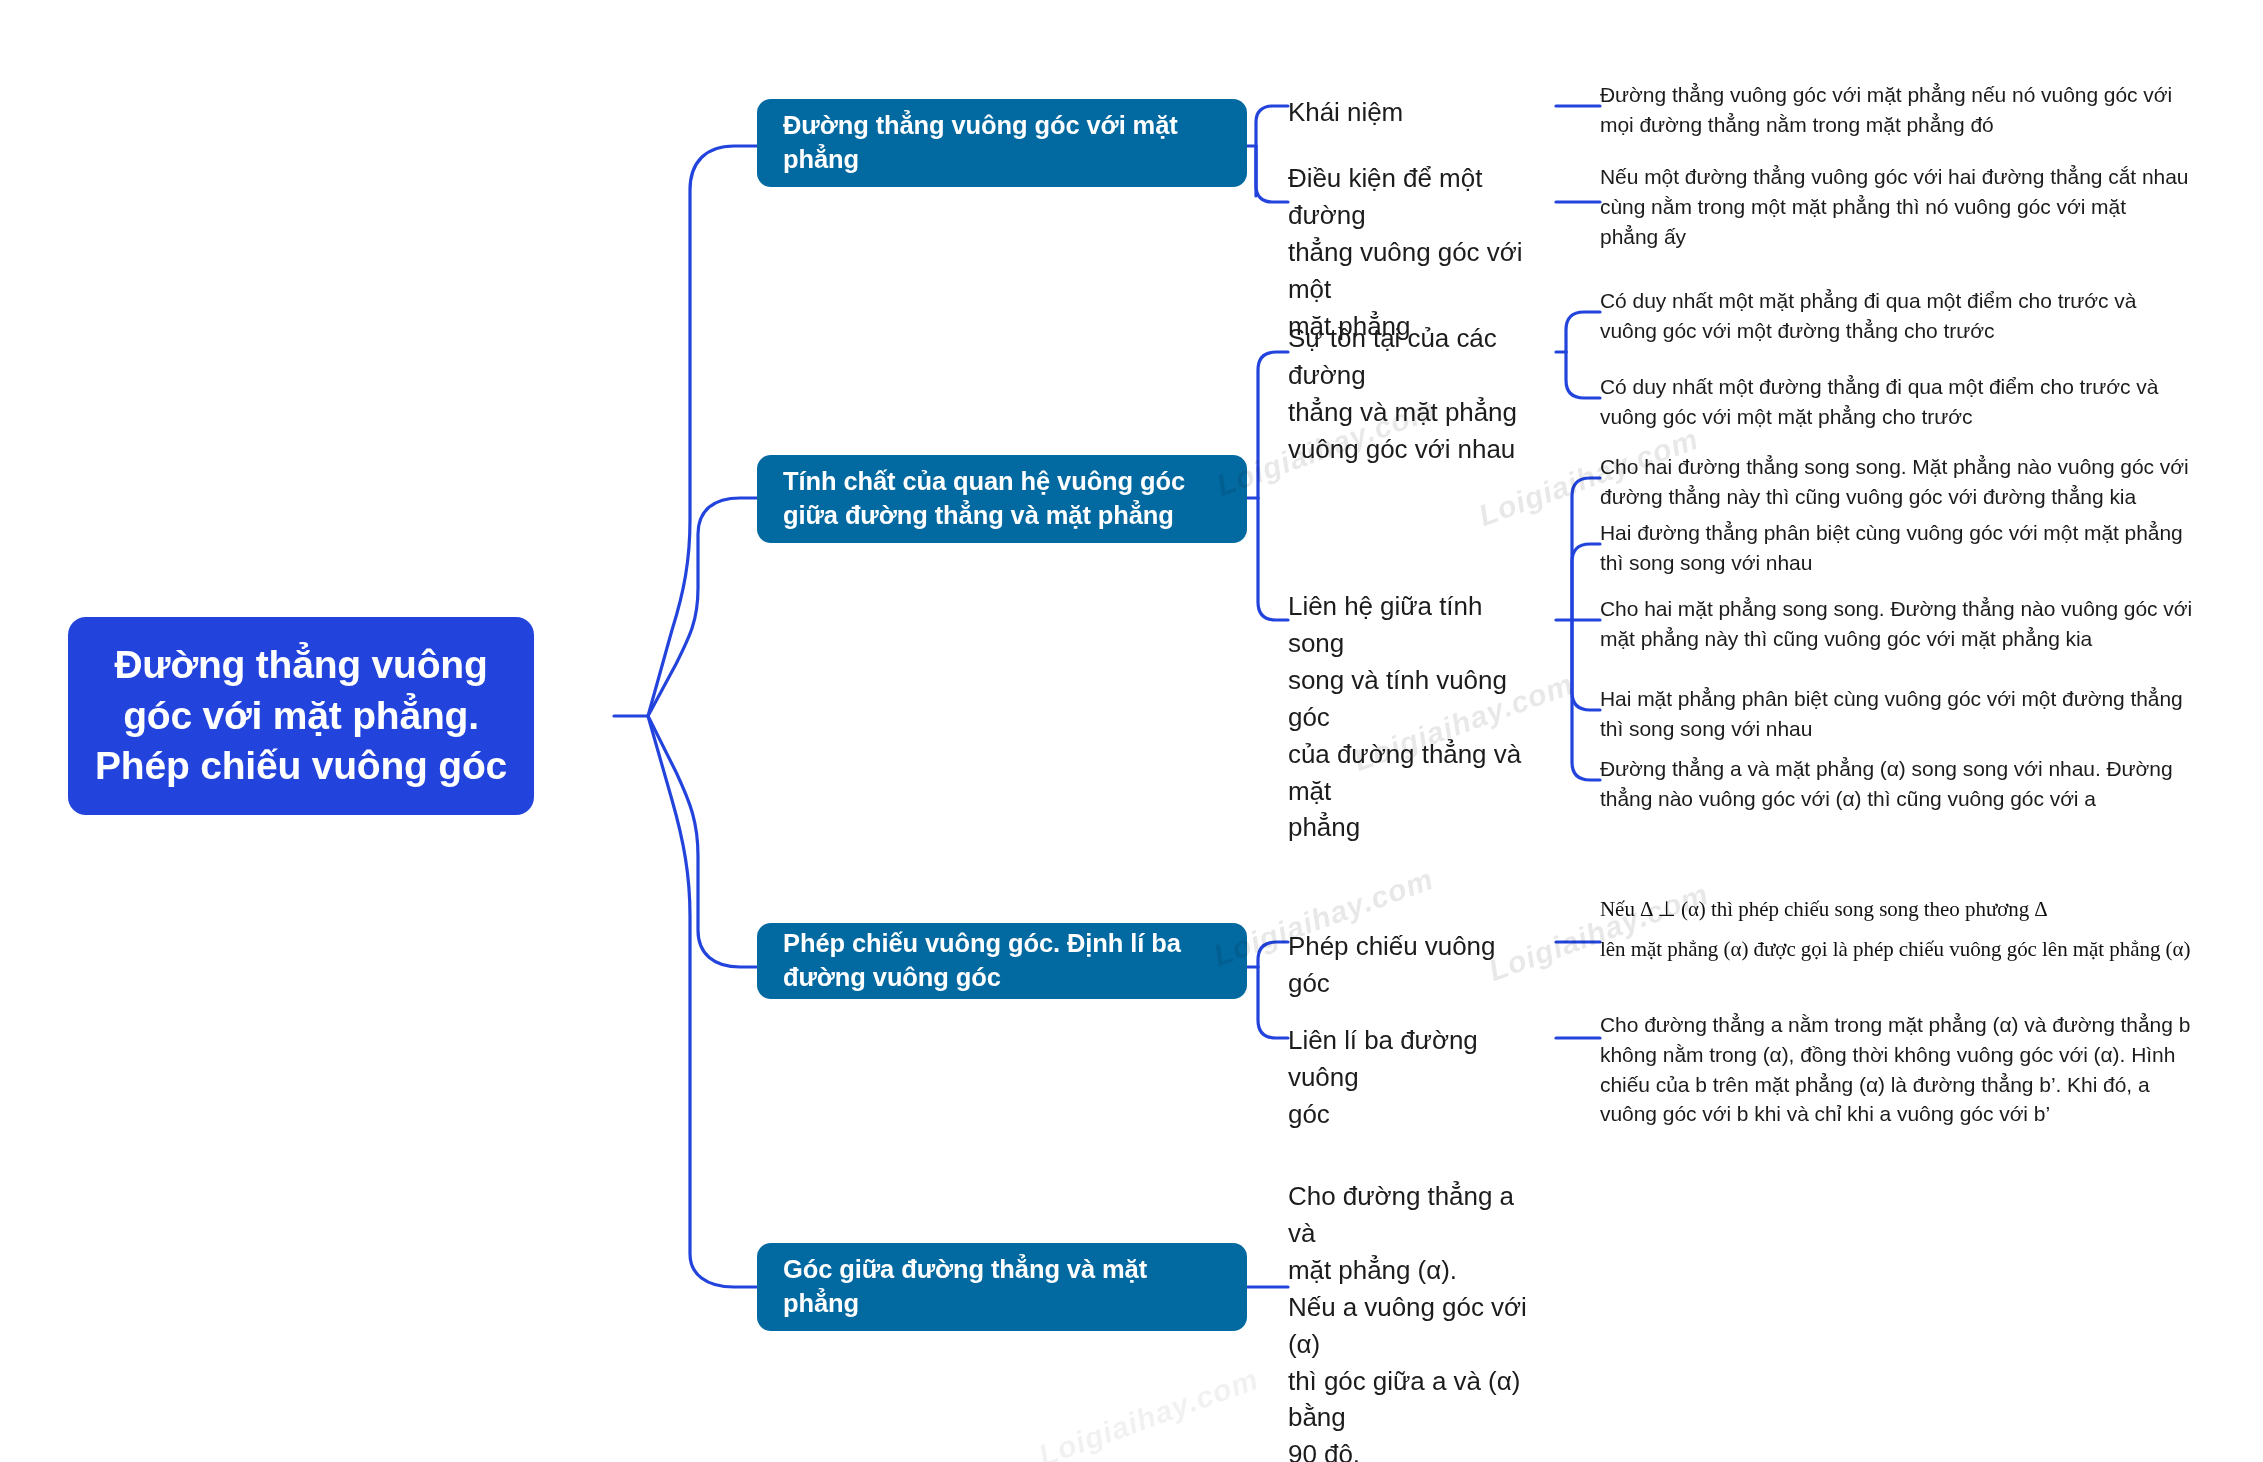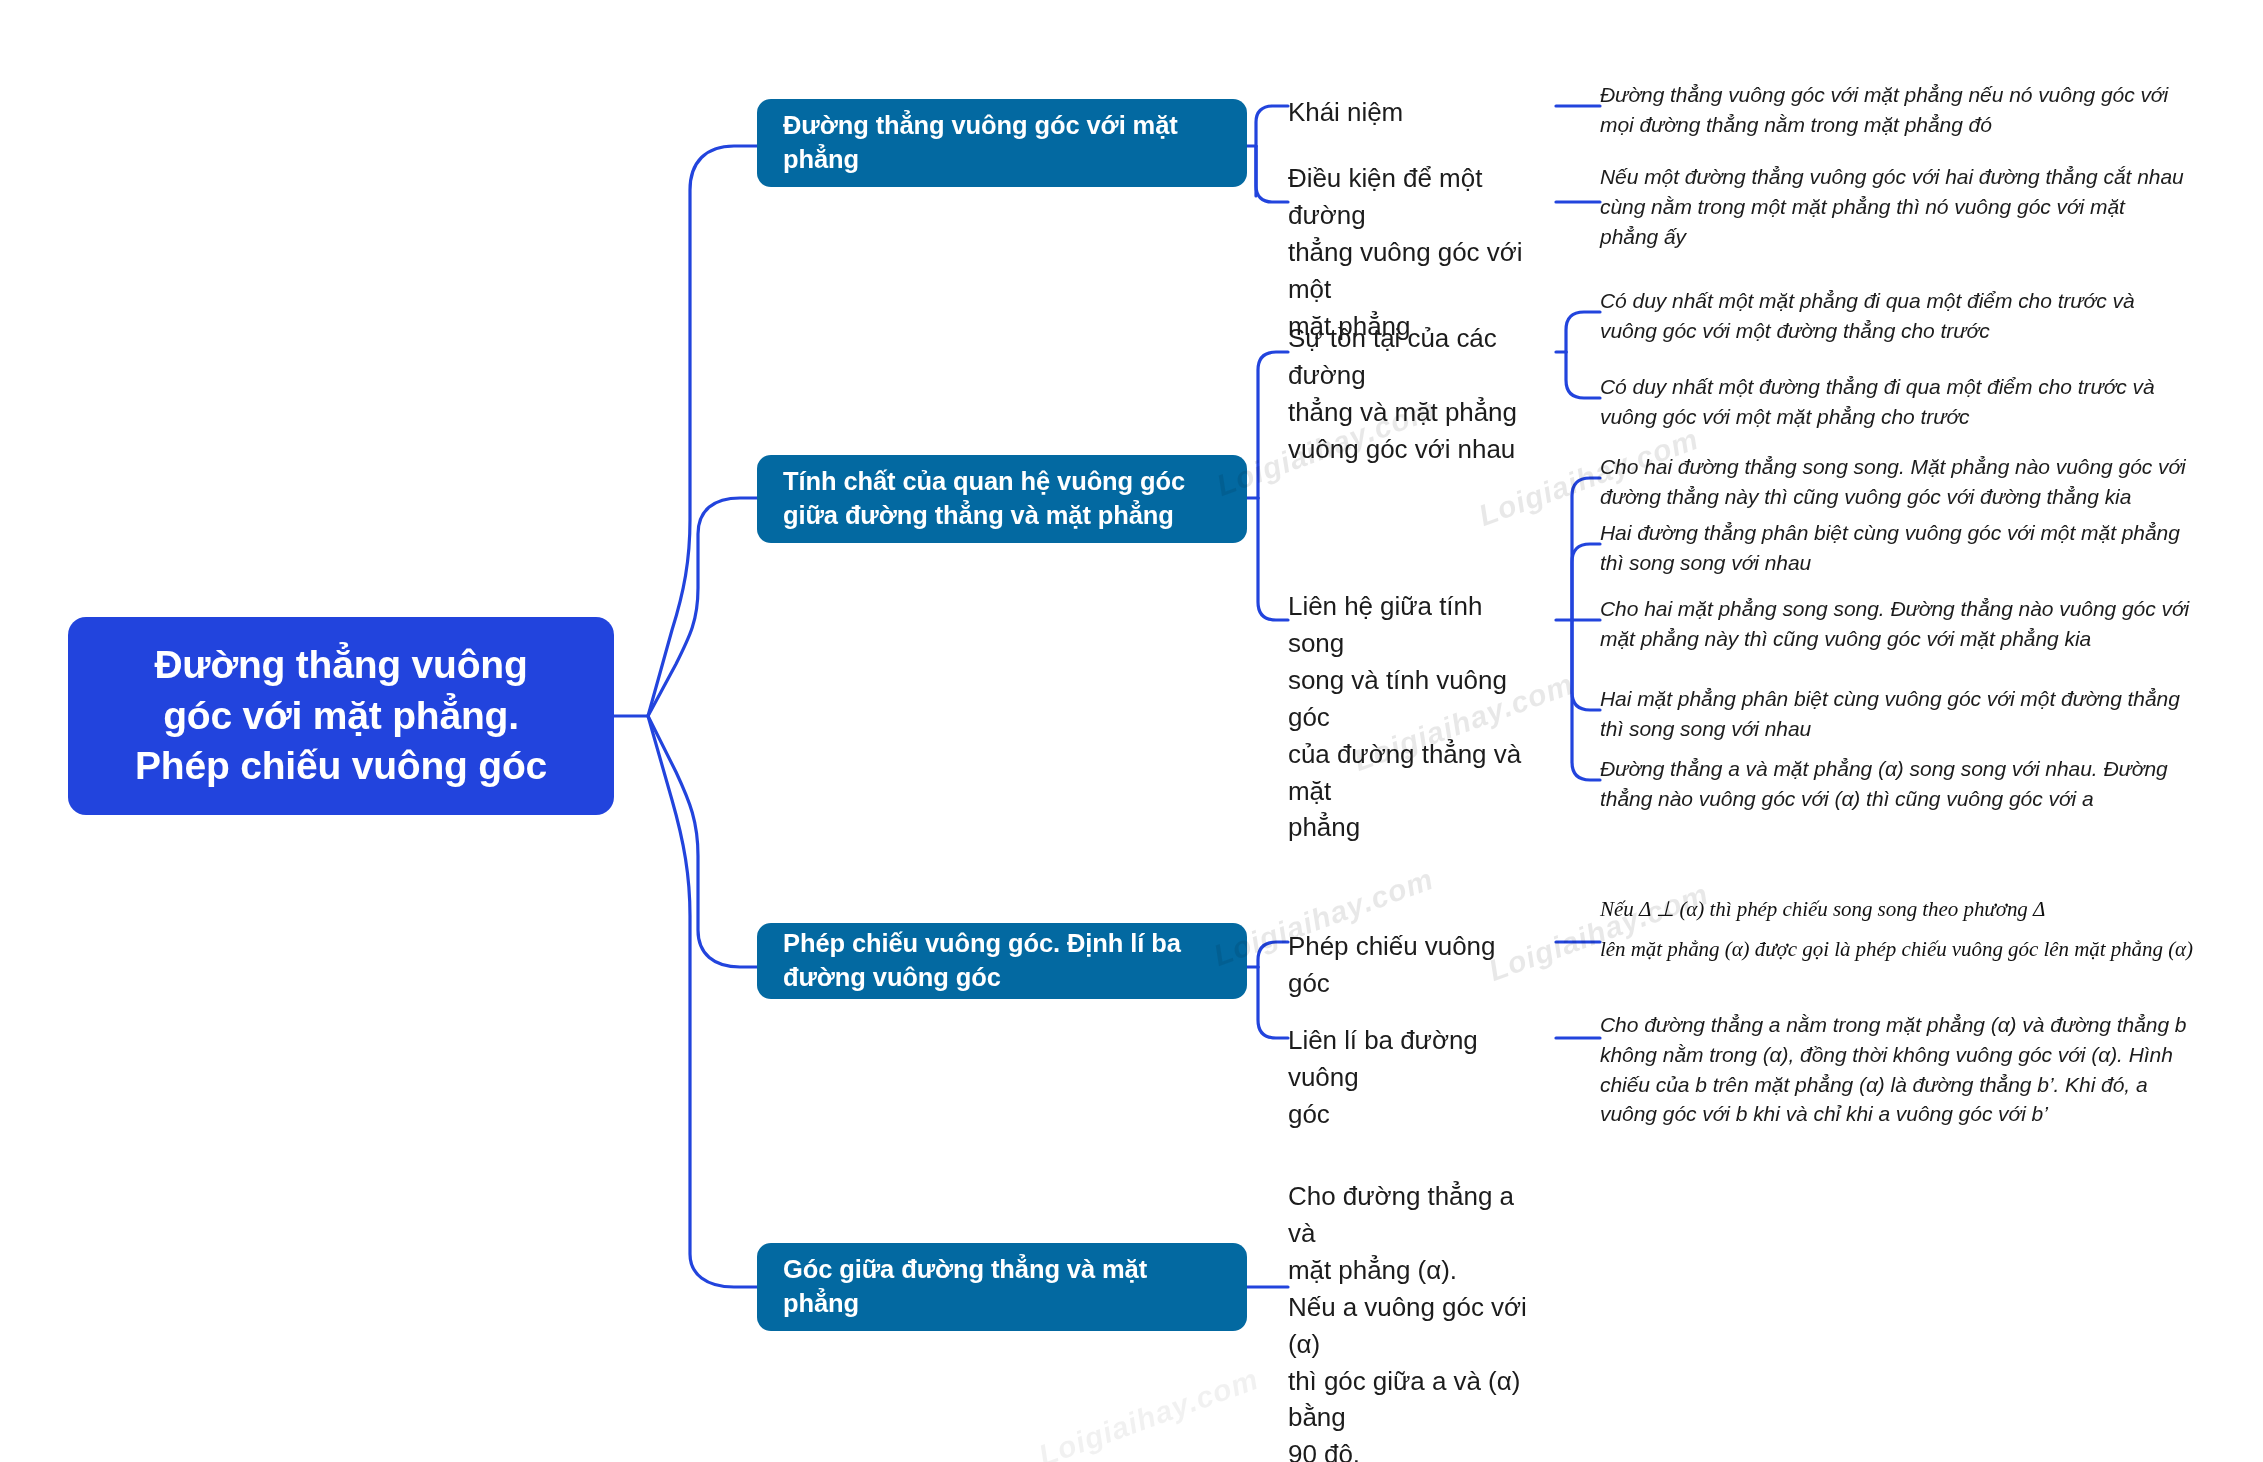--- a/index.html
+++ b/index.html
@@ -24,21 +24,21 @@
     width: 2263px;
     height: 1462px;
     pointer-events: none;
   }
 
   
   .root-node {
     position: absolute;
     left: 68px;
     top: 617px;
-    width: 546px;
+    width: 466px;
     height: 198px;
     background: #2244dd;
     border-radius: 18px;
     display: flex;
     align-items: center;
     justify-content: center;
     box-sizing: border-box;
     padding: 6px 11px;
   }
   .root-node .root-title {
@@ -84,21 +84,20 @@
   }
 
   
   .l3 {
     position: absolute;
     color: #1c1c1c;
     font-size: 21px;
     line-height: 1.42;
     letter-spacing: -0.05px;
     white-space: pre-line;
-    font-style: italic;
   }
   .l3.serif {
     font-family: "Liberation Serif", serif;
     font-size: 21px;
     line-height: 1.9;
     color: #111111;
   }
 
   
   .watermark {

